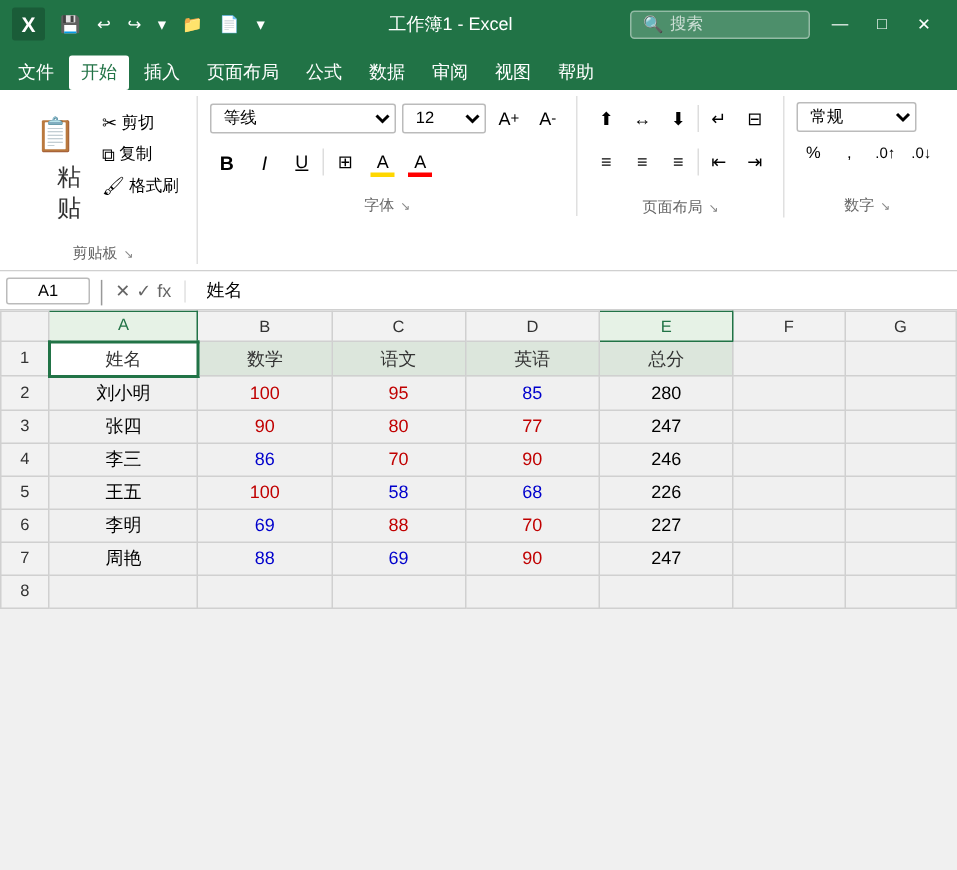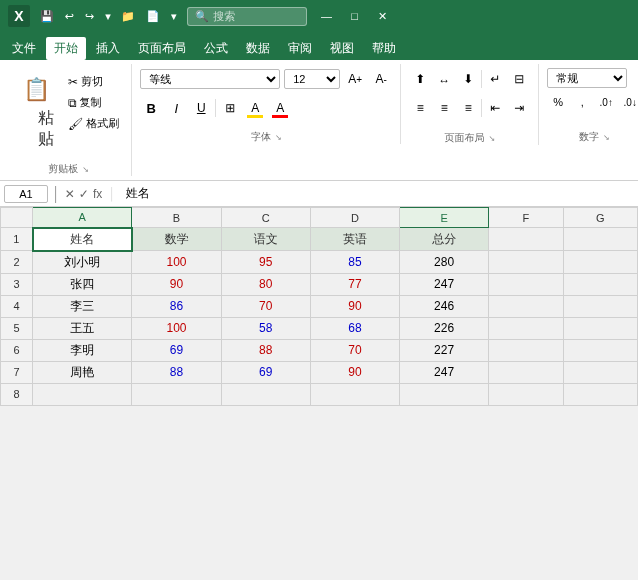--- a/index.html
+++ b/index.html
@@ -190,21 +190,21 @@
       display: flex;
       align-items: center;
       gap: 4px;
       margin-bottom: 4px;
     }
     .font-select {
       border: 1px solid #bbb;
       border-radius: 2px;
       padding: 2px 4px;
       font-size: 11px;
-      width: 140px;
+      width: 124px;
       background: white;
     }
     .font-size-select {
       border: 1px solid #bbb;
       border-radius: 2px;
       padding: 2px 4px;
       font-size: 11px;
       width: 56px;
       background: white;
     }
@@ -254,21 +254,21 @@
       display: flex;
       align-items: center;
       padding: 0 4px;
       gap: 4px;
     }
     .cell-ref {
       border: 1px solid #bbb;
       border-radius: 2px;
       padding: 2px 6px;
       font-size: 11px;
-      width: 44px;
+      width: 56px;
       text-align: center;
     }
     .formula-dividers {
       display: flex;
       gap: 4px;
       align-items: center;
       color: #666;
       font-size: 12px;
     }
     .formula-input {
@@ -340,20 +340,21 @@
   <div class="title-bar-logo">X</div>
   <div class="title-bar-actions">
     <div class="title-bar-btn">💾</div>
     <div class="title-bar-btn">↩</div>
     <div class="title-bar-btn">↪</div>
     <div class="title-bar-btn">▾</div>
     <div class="title-bar-btn">📁</div>
     <div class="title-bar-btn">📄</div>
     <div class="title-bar-btn">▾</div>
   </div>
+  <div class="title-bar-title">工作簿1 - Excel</div>
   <div class="search-box">
     <span>🔍</span>
     <input type="text" placeholder="搜索" style="">
   </div>
   <div class="title-bar-window-btns">
     <div class="win-btn">—</div>
     <div class="win-btn">□</div>
     <div class="win-btn close">✕</div>
   </div>
 </div>

